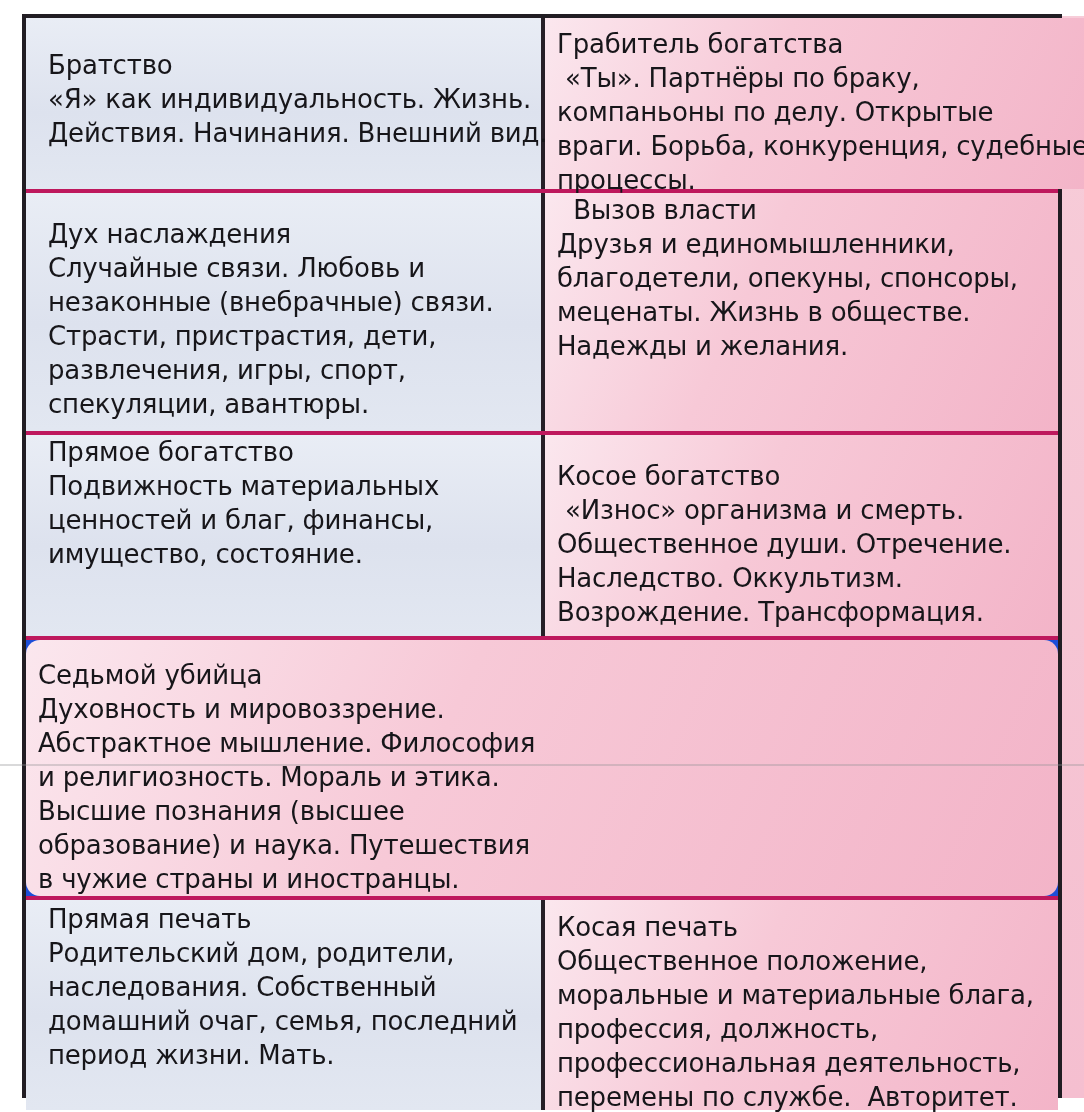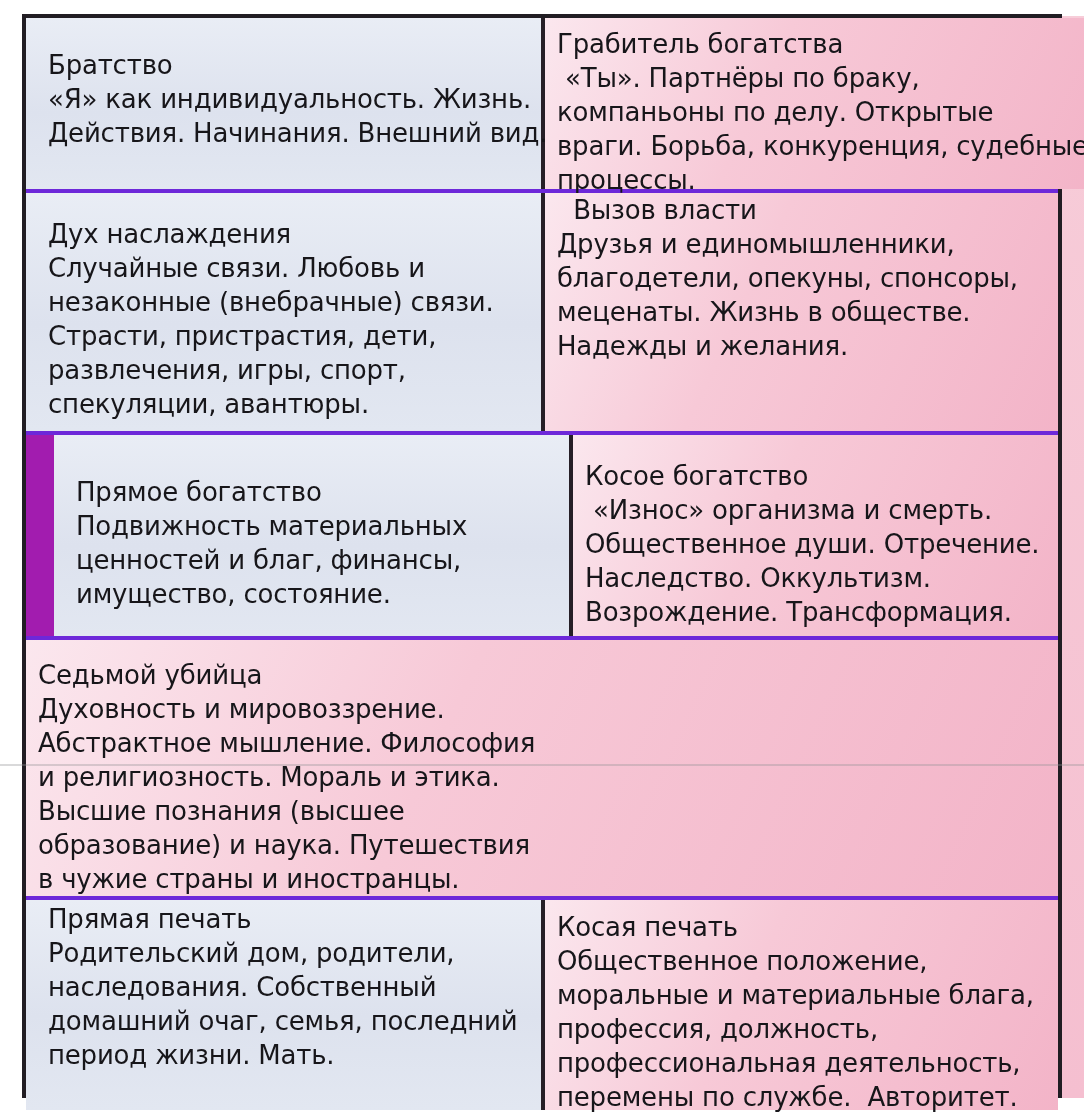--- a/index.html
+++ b/index.html
@@ -6,24 +6,24 @@
   body{
     width:1084px;height:1112px;position:relative;background:#ffffff;
     font-family:"DejaVu Sans",sans-serif;overflow:hidden;
   }
   .pink-bleed{
     position:absolute;left:1058px;top:16px;width:26px;height:1082px;
     background:linear-gradient(180deg,#f7cdd9,#f5bfd0);
   }
   .table{
     position:absolute;left:22px;top:14px;width:1032px;height:1076px;
-    border:4px solid #211d23;background:#a21caf;
+    border:4px solid #211d23;background:#1d4ed8;
   }
   .row{
-    display:flex;border-top:4px solid #6d28d9;
+    display:flex;border-top:4px solid #be185d;
   }
   .row:first-child{border-top:none;}
   .cell{
     box-sizing:border-box;white-space:pre;overflow:visible;
     font-size:26px;line-height:34px;color:#17161a;
     letter-spacing:-0.2px;
   }
   .cell.left{
     width:519px;flex:0 0 519px;border-right:4px solid #261f27;
     background:linear-gradient(180deg,#e9edf5 0%,#dde2ee 55%,#e2e7f1 100%);
@@ -36,24 +36,24 @@
   }
   .row:nth-child(1){height:171px;}
   .row:nth-child(2){height:238px;}
   .row:nth-child(3){height:201px;}
   .row:nth-child(4){height:256px;}
   .row:nth-child(5){height:210px;}
   .row:nth-child(1) .left{padding-top:30px;}
   .row:nth-child(1) .right{padding-top:9px;}
   .row:nth-child(2) .left{padding-top:24px;}
   .row:nth-child(2) .right{}
-  .row:nth-child(3) .left{padding-top:40px;margin-left:28px;}
+  .row:nth-child(3) .left{}
   .row:nth-child(3) .right{padding-top:24px;}
   .row:nth-child(4) .left{padding-top:14px;}
-  .row:nth-child(4) .right{padding-top:18px;}
+  .row:nth-child(4) .right{padding-top:18px;border-radius:14px;}
   .row:nth-child(5) .left{padding-top:2px;}
   .row:nth-child(5) .right{padding-top:10px;}
   .artifact-line{
     position:absolute;left:0;top:764px;width:1084px;height:2px;
     background:rgba(145,145,150,0.35);pointer-events:none;
   }
 </style>
 </head>
 <body>
 

